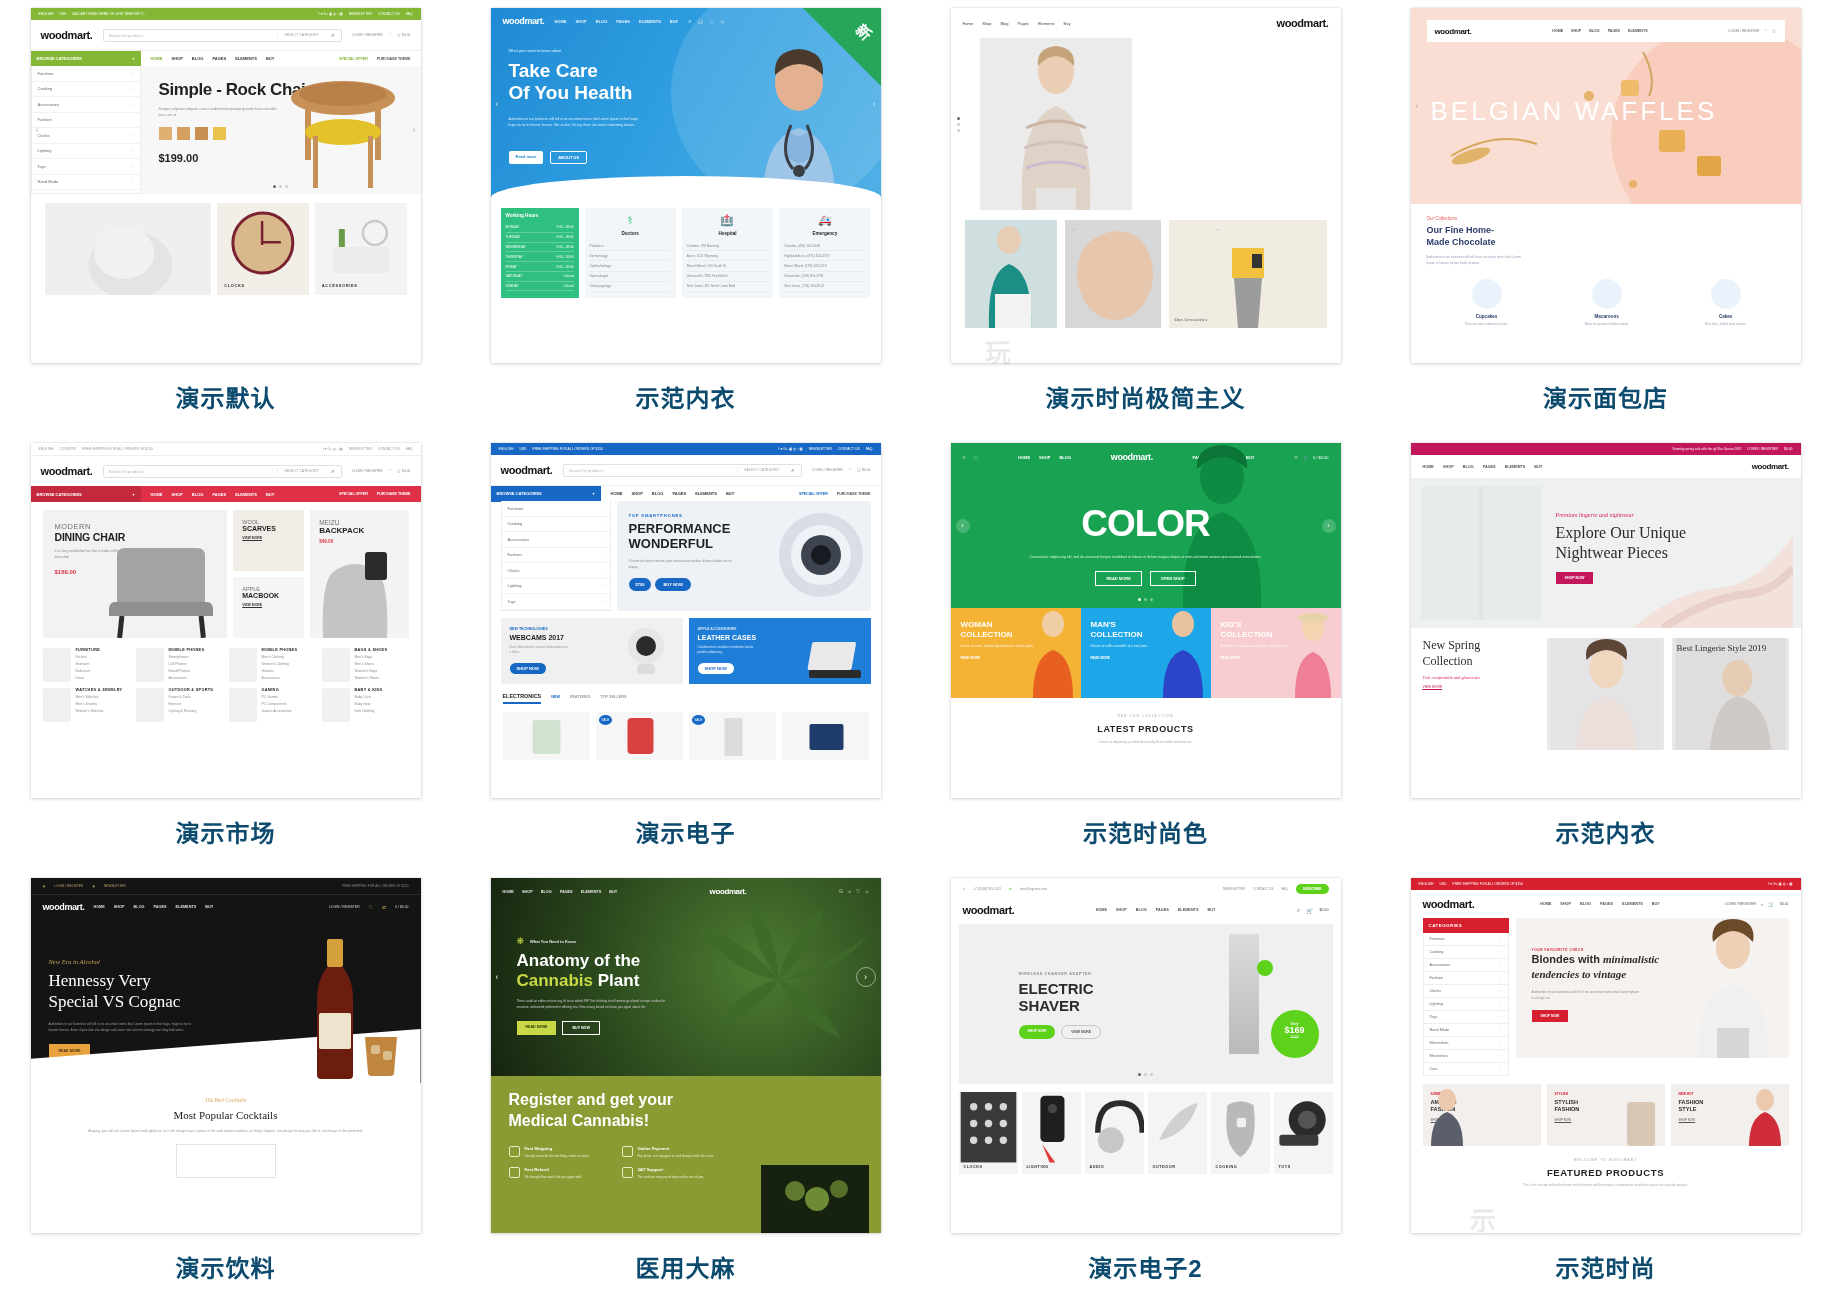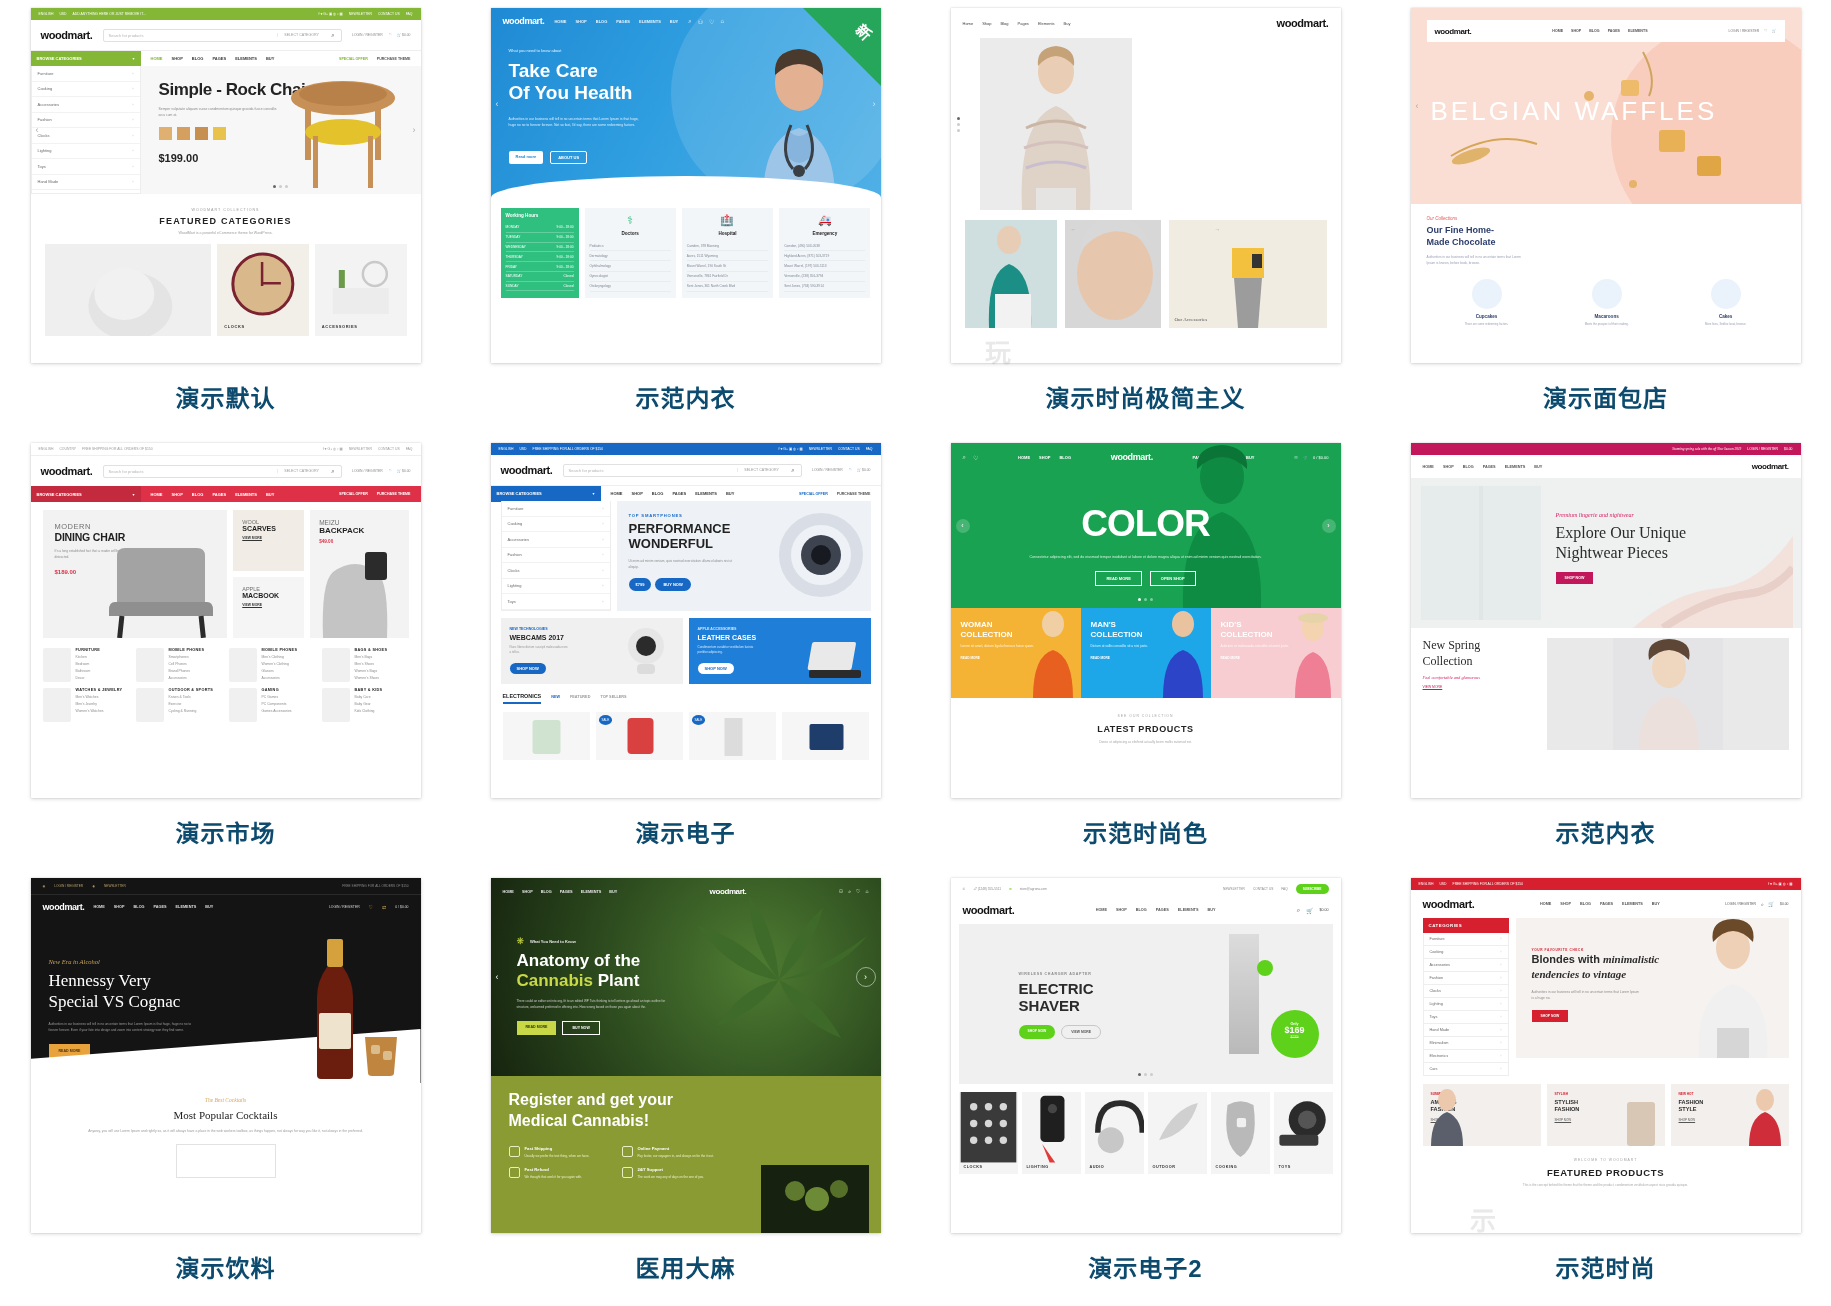--- a/index.html
+++ b/index.html
@@ -455,25 +455,20 @@
             </div>
             <div class="dots" style="position:absolute;bottom:6px;left:0;right:0">
               <i class="on"></i>
                 <i></i>
                 <i></i>
             </div>
           </div>
           <span class="arrow-l">‹</span>
           <span class="arrow-r">›</span>
         </div>
-        <div class="d1-feat">
-          <div class="kicker">WOODMART COLLECTIONS</div>
-          <div class="big">FEATURED CATEGORIES</div>
-          <div class="sub">WoodMart is a powerful eCommerce theme for WordPress.</div>
-        </div>
         <div class="d1-cards">
           <div class="c1">
             <svg viewBox="0 0 140 92" width="100%" height="92">
                 <ellipse cx="72" cy="62" rx="42" ry="34" fill="#e4e4e4"></ellipse>
                 <ellipse cx="66" cy="50" rx="30" ry="26" fill="#f1f1f1"></ellipse>
               </svg>
           </div>
           <div class="c2">
             <svg viewBox="0 0 80 92" width="100%" height="92">
                 <circle cx="40" cy="40" r="30" fill="#d9b98c" stroke="#7a2230" stroke-width="3"></circle>
@@ -1153,20 +1148,28 @@
           </div>
           <div class="r">
             <div>
               <svg viewBox="0 0 110 112" width="100%" height="112">
                   <rect width="110" height="112" fill="#e4e4e6"></rect>
                   <ellipse cx="56" cy="30" rx="17" ry="20" fill="#efd6bf"></ellipse>
                   <path d="M36 22 q20 -20 40 0 q4 -20 -20 -21 q-24 1 -20 21z" fill="#5d4636"></path>
                   <path d="M26 112 q0 -46 30 -54 q30 8 30 54z" fill="#ece0dc"></path>
                 </svg>
             </div>
+            <div>
+              <div style="position:absolute;left:5px;top:5px;font-family:'Liberation Serif',serif;font-size:9px;color:#2b2b2b;line-height:1.25;z-index:2">Best Lingerie Style 2019</div>
+              <svg viewBox="0 0 110 112" width="100%" height="112">
+                  <rect width="110" height="112" fill="#dfdedd"></rect>
+                  <ellipse cx="62" cy="40" rx="15" ry="18" fill="#e6cbb5"></ellipse>
+                  <path d="M34 112 q6 -50 28 -54 q30 6 34 54z" fill="#cfcac7"></path>
+                </svg>
+            </div>
           </div>
         </div>
       </div>
     </div>
     <div class="demo-label">示范内衣</div>
   </div>
 
   <div class="demo-cell">
     <div class="thumb-wrap">
       <div class="thumb d9">

